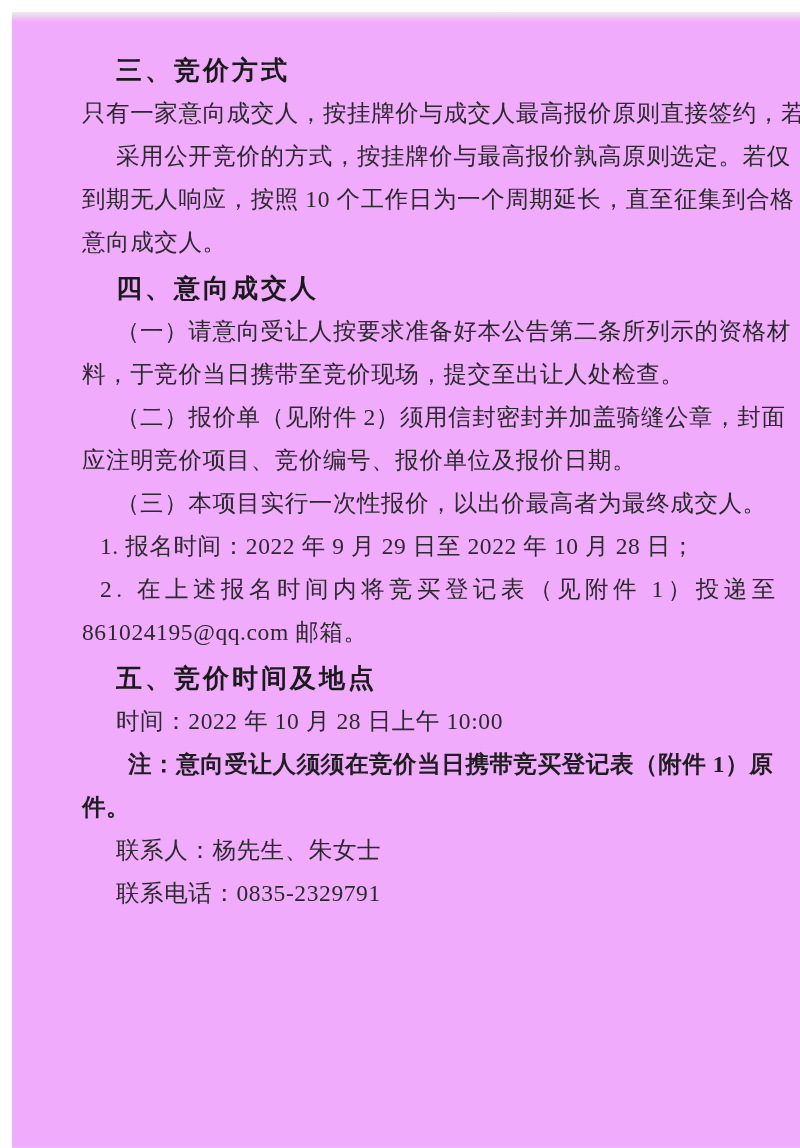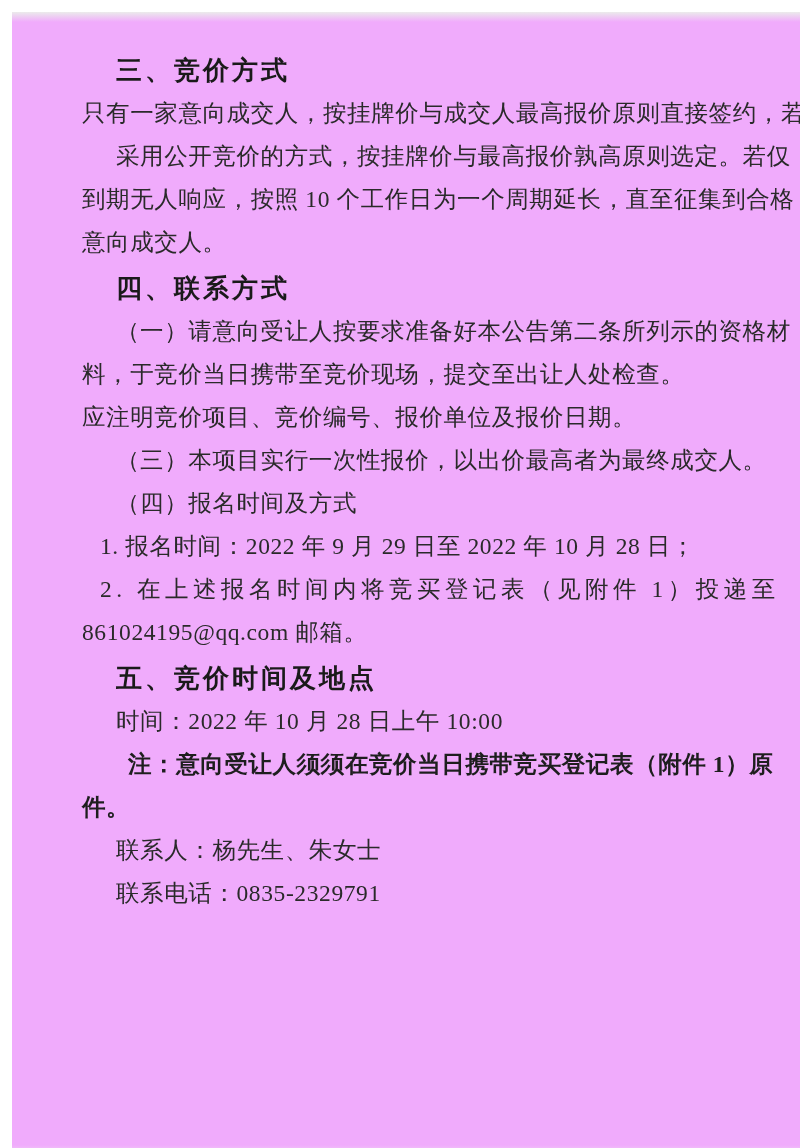--- a/index.html
+++ b/index.html
@@ -69,26 +69,26 @@
 <body>
 
 <div class="page">
   <div class="scan-edge top"></div>
   <div class="content" id="doc-content">
       <div class="line heading first">三、竞价方式</div>
       <div class="line cont">只有一家意向成交人，按挂牌价与成交人最高报价原则直接签约，若</div>
       <div class="line first">采用公开竞价的方式，按挂牌价与最高报价孰高原则选定。若仅</div>
       <div class="line cont">到期无人响应，按照 10 个工作日为一个周期延长，直至征集到合格</div>
       <div class="line cont">意向成交人。</div>
-      <div class="line heading first gap-sm">四、联系方式</div>
+      <div class="line heading first gap-sm">四、意向成交人</div>
       <div class="line first">（一）请意向受让人按要求准备好本公告第二条所列示的资格材</div>
       <div class="line cont">料，于竞价当日携带至竞价现场，提交至出让人处检查。</div>
+      <div class="line first">（二）报价单（见附件 2）须用信封密封并加盖骑缝公章，封面</div>
       <div class="line cont">应注明竞价项目、竞价编号、报价单位及报价日期。</div>
       <div class="line first">（三）本项目实行一次性报价，以出价最高者为最终成交人。</div>
-      <div class="line first">（四）报名时间及方式</div>
       <div class="line num">1. 报名时间：2022 年 9 月 29 日至 2022 年 10 月 28 日；</div>
       <div class="line num spread">2. 在上述报名时间内将竞买登记表（见附件 1）投递至</div>
       <div class="line email">861024195@qq.com 邮箱。</div>
       <div class="line heading first gap-sm">五、竞价时间及地点</div>
       <div class="line first">时间：2022 年 10 月 28 日上午 10:00</div>
       <div class="line note first2">注：意向受让人须须在竞价当日携带竞买登记表（附件 1）原</div>
       <div class="line note cont">件。</div>
       <div class="line first">联系人：杨先生、朱女士</div>
       <div class="line first">联系电话：0835-2329791</div>
     </div>

